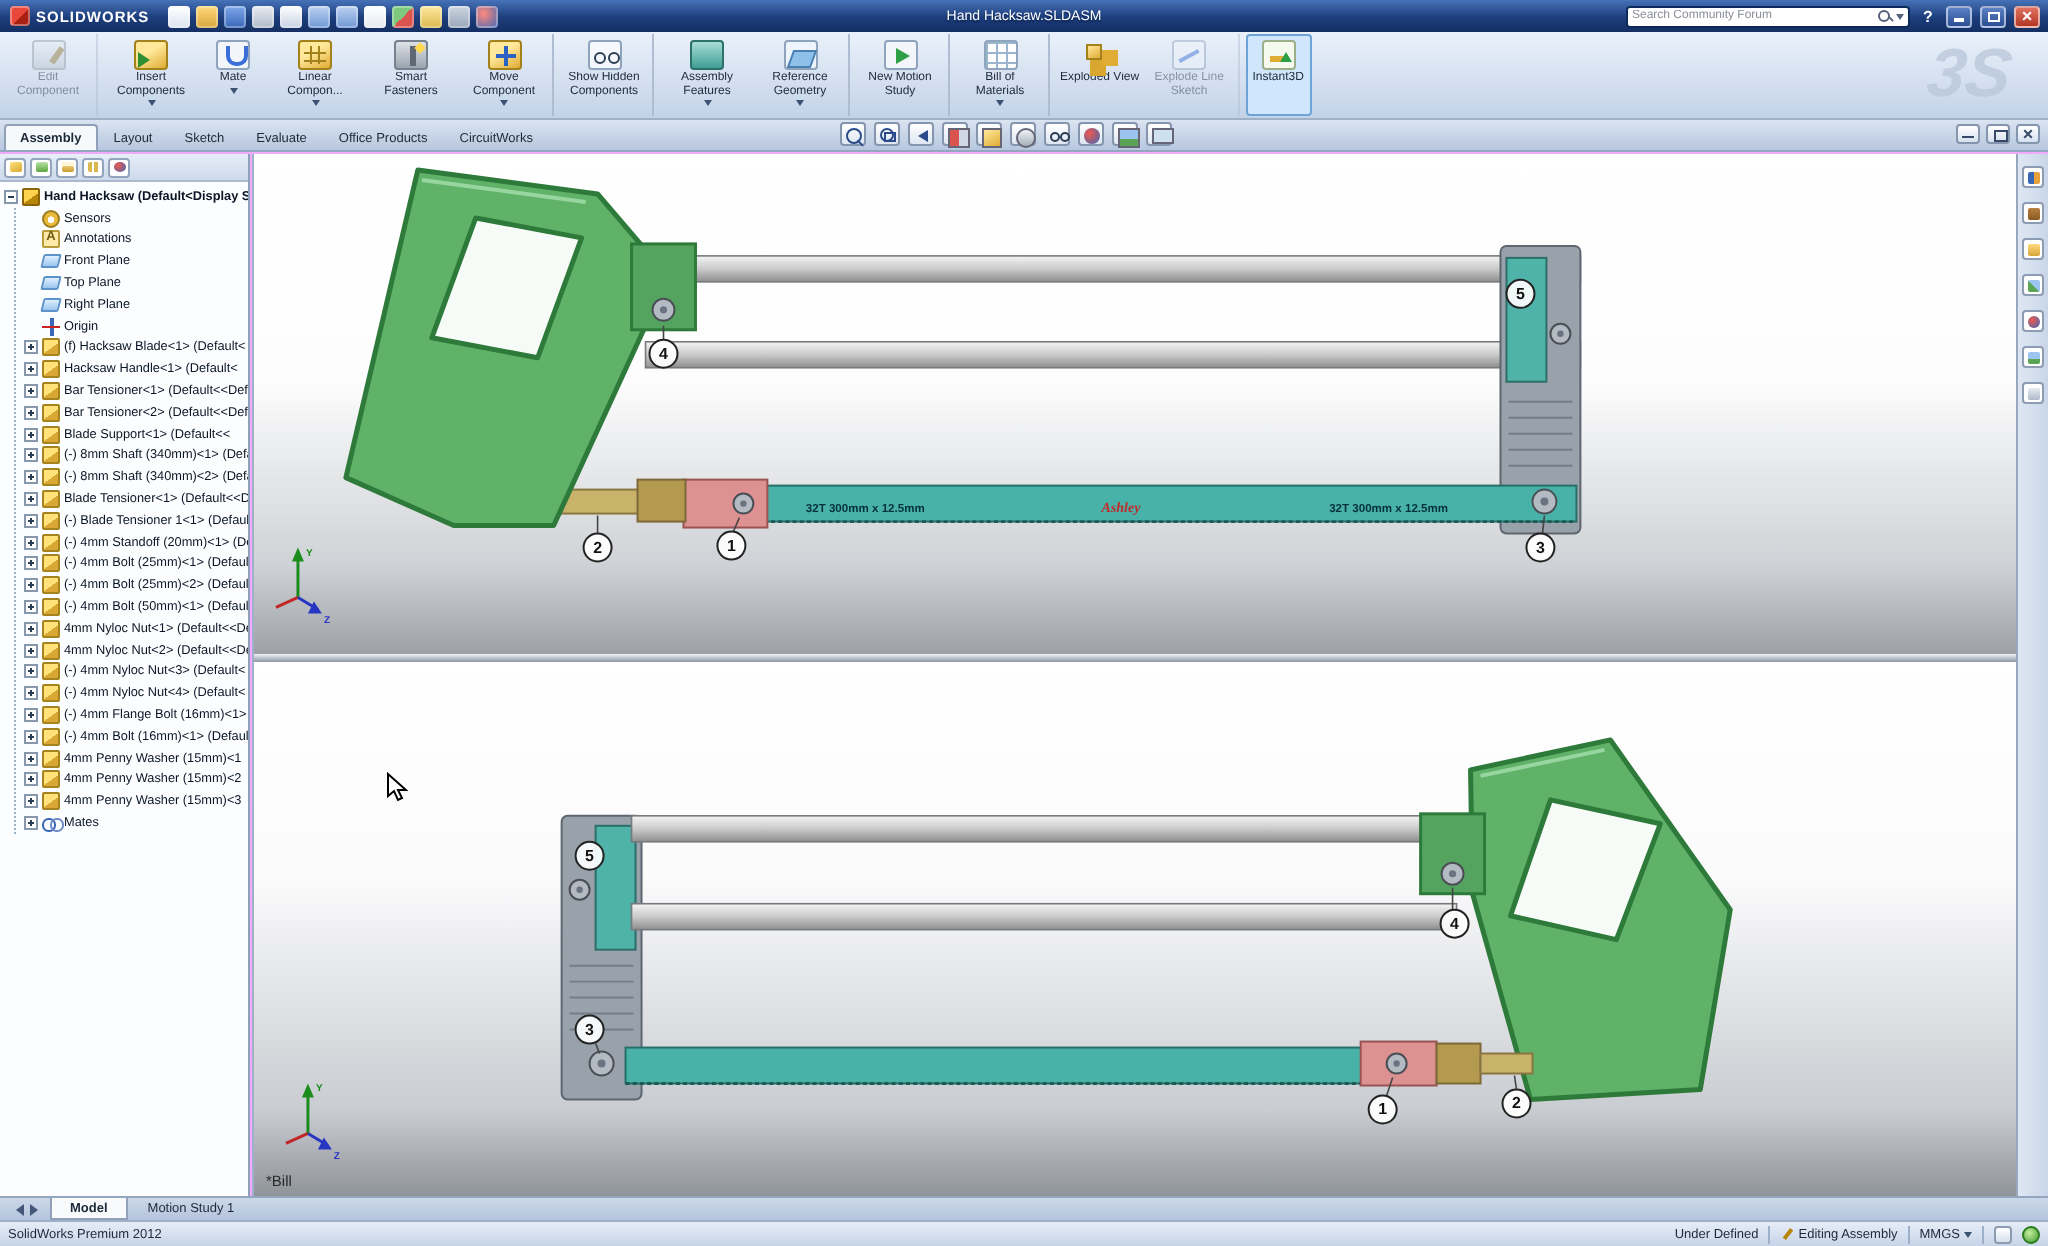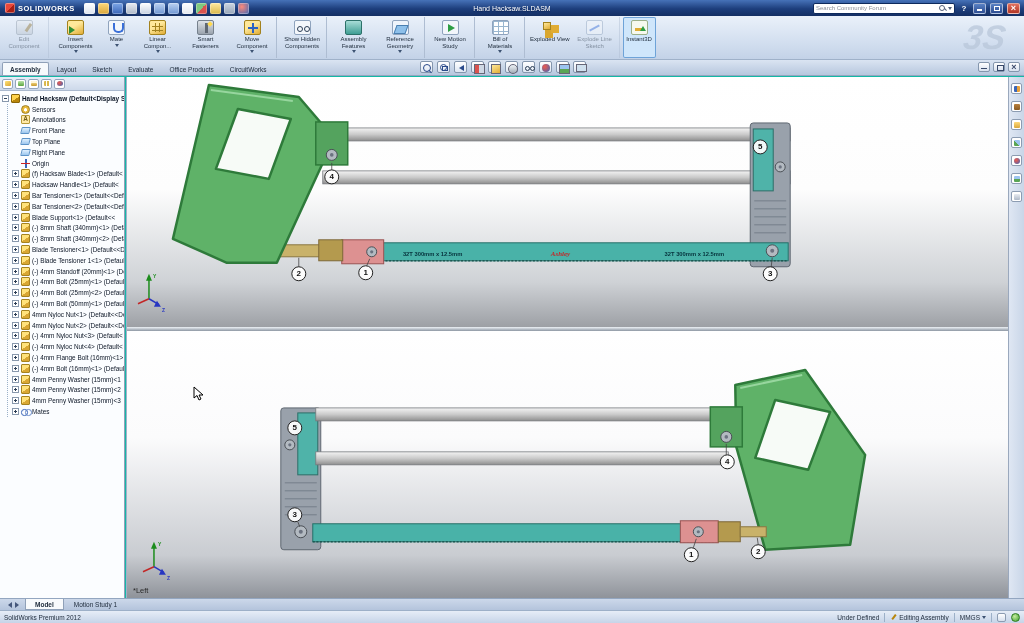--- a/index.html
+++ b/index.html
@@ -1,18 +1,18 @@
 <!DOCTYPE html>
 <html><head>
 <meta charset="utf-8">
 <style>
 *{margin:0;padding:0;box-sizing:border-box}
 html,body{background:#9aa7ba}
 body{font-family:"Liberation Sans","DejaVu Sans",sans-serif}
-.app{position:relative;width:1024px;height:623px;overflow:hidden;background:#14b8a6;font-size:7px;color:#111}
+.app{position:relative;width:1024px;height:623px;overflow:hidden;background:#f0abfc;font-size:7px;color:#111}
 
 
 .titlebar{position:absolute;top:0;left:0;right:0;height:16px;background:linear-gradient(#4672b8,#1d3e7c 55%,#142f63);display:flex;align-items:center;color:#fff}
 .sw-logo{display:flex;align-items:center;gap:3px;padding:0 5px}
 .sw-logo-mark{width:10px;height:10px;border-radius:2px;background:linear-gradient(135deg,#e8473a 55%,#a81f14 55%);box-shadow:inset 0 0 0 1px rgba(255,255,255,.35)}
 .sw-logo-text{font-size:7.5px;font-weight:bold;letter-spacing:.5px}
 .menu-icons{display:flex;gap:3px;margin-left:4px}
 .mi{width:11px;height:11px;border-radius:2px;background:linear-gradient(#f5f8ff,#c9d6ea);box-shadow:inset 0 0 0 1px rgba(255,255,255,.3)}
 .mi[data-icon="new-file-icon"]{background:linear-gradient(#ffffff,#dce4ef)}
 .mi[data-icon="open-icon"]{background:linear-gradient(#ffd97a,#d9a73c)}
@@ -714,21 +714,21 @@
         <g>
           <line x1="27" y1="236" x2="27" y2="217" stroke="#1c8c1c" stroke-width="1.5"></line>
           <path d="M24 218 L30 218 L27 211 Z" fill="#1c8c1c"></path>
           <line x1="27" y1="236" x2="16" y2="241" stroke="#c22727" stroke-width="1.5"></line>
           <line x1="27" y1="236" x2="37" y2="242" stroke="#2736c2" stroke-width="1.5"></line>
           <path d="M35 238 L39 244 L32 244 Z" fill="#2736c2"></path>
           <text class="axis" x="31" y="215" fill="#1c8c1c">Y</text>
           <text class="axis" x="40" y="249" fill="#2736c2">Z</text>
         </g>
       </svg>
-      <span class="viewlabel">*Left</span>
+      <span class="viewlabel">*Bill</span>
     </div>
 
     <svg class="cursor" viewBox="0 0 11 15">
       <path d="M1 1 L1 12 L4 9.5 L6 14 L8 13 L6 9 L10 9 Z" fill="#fff" stroke="#000" stroke-width="1"></path>
     </svg>
   </div>
 
   <div class="taskpane">
       <span class="tp" data-icon="resources-icon"></span>
       <span class="tp" data-icon="design-library-icon"></span>

